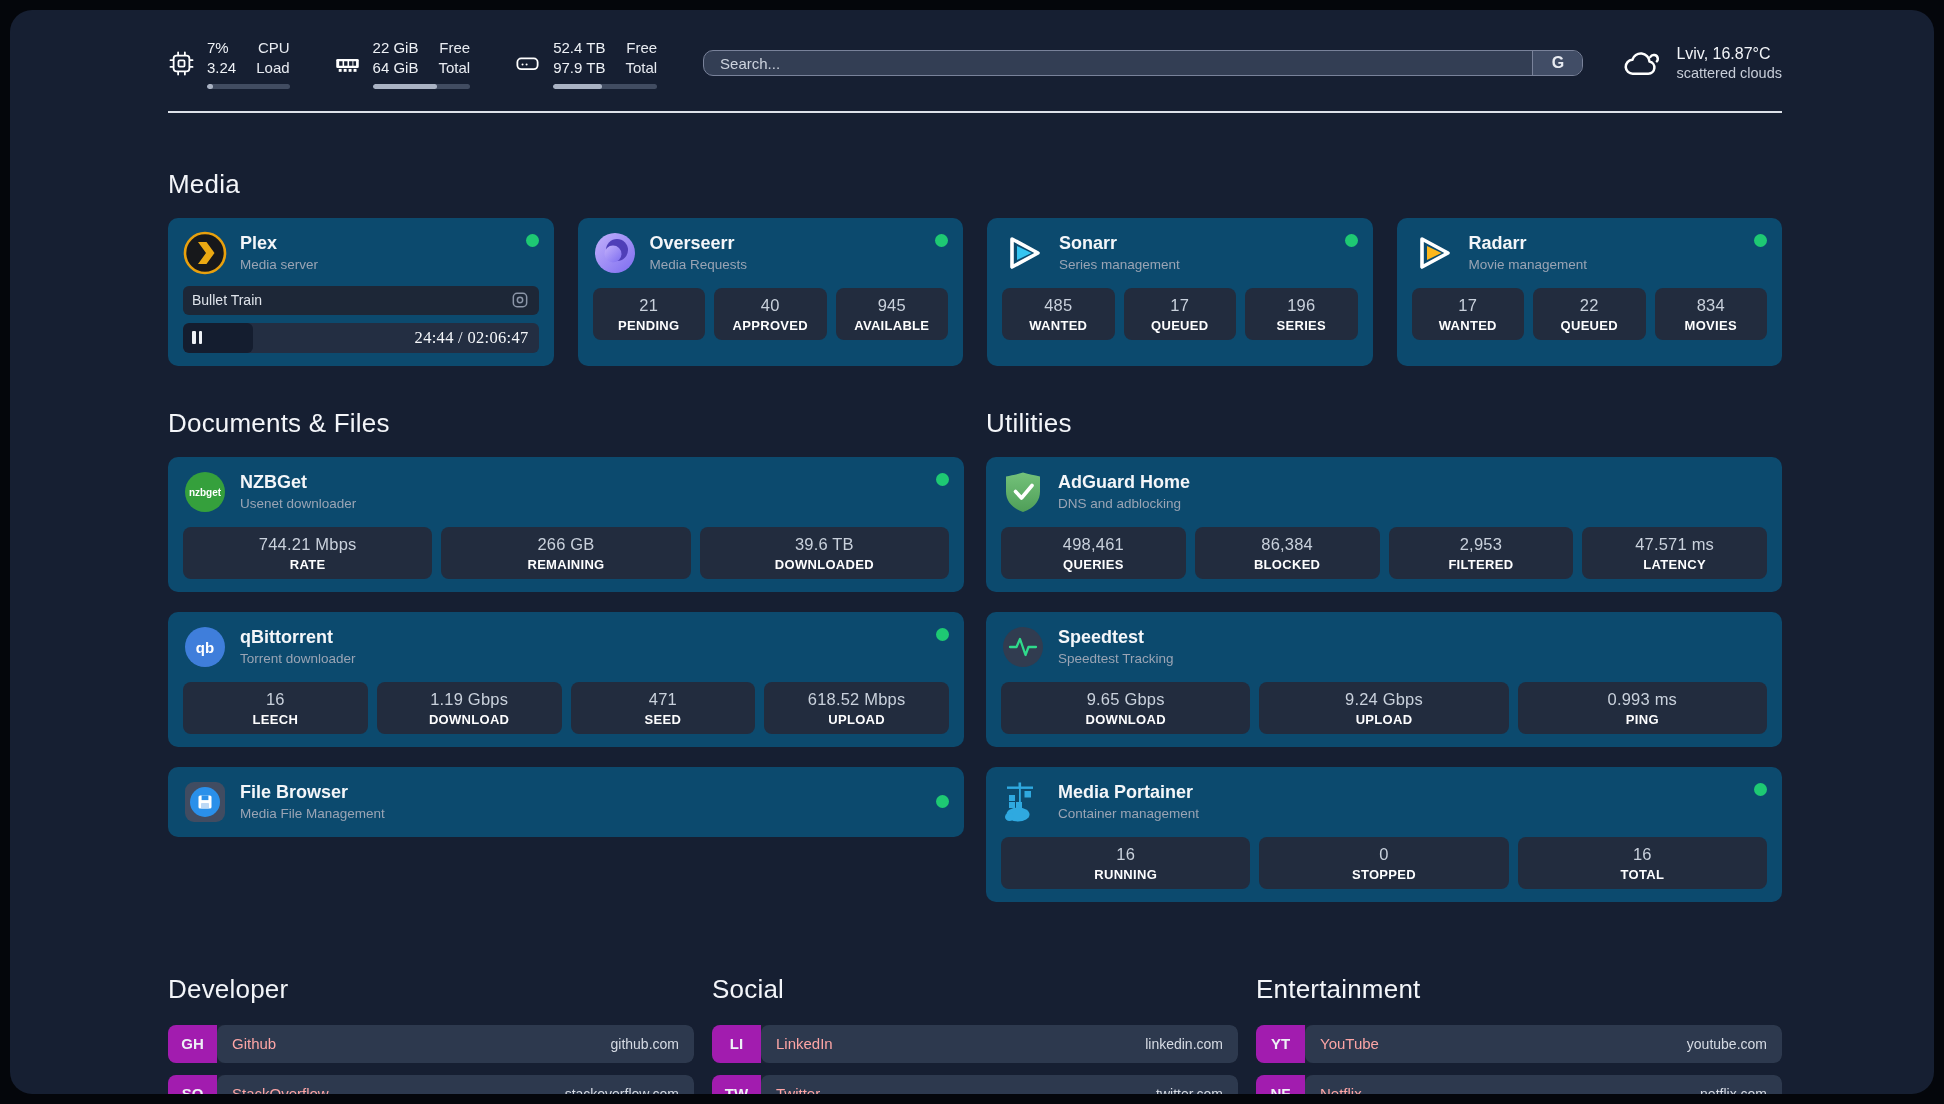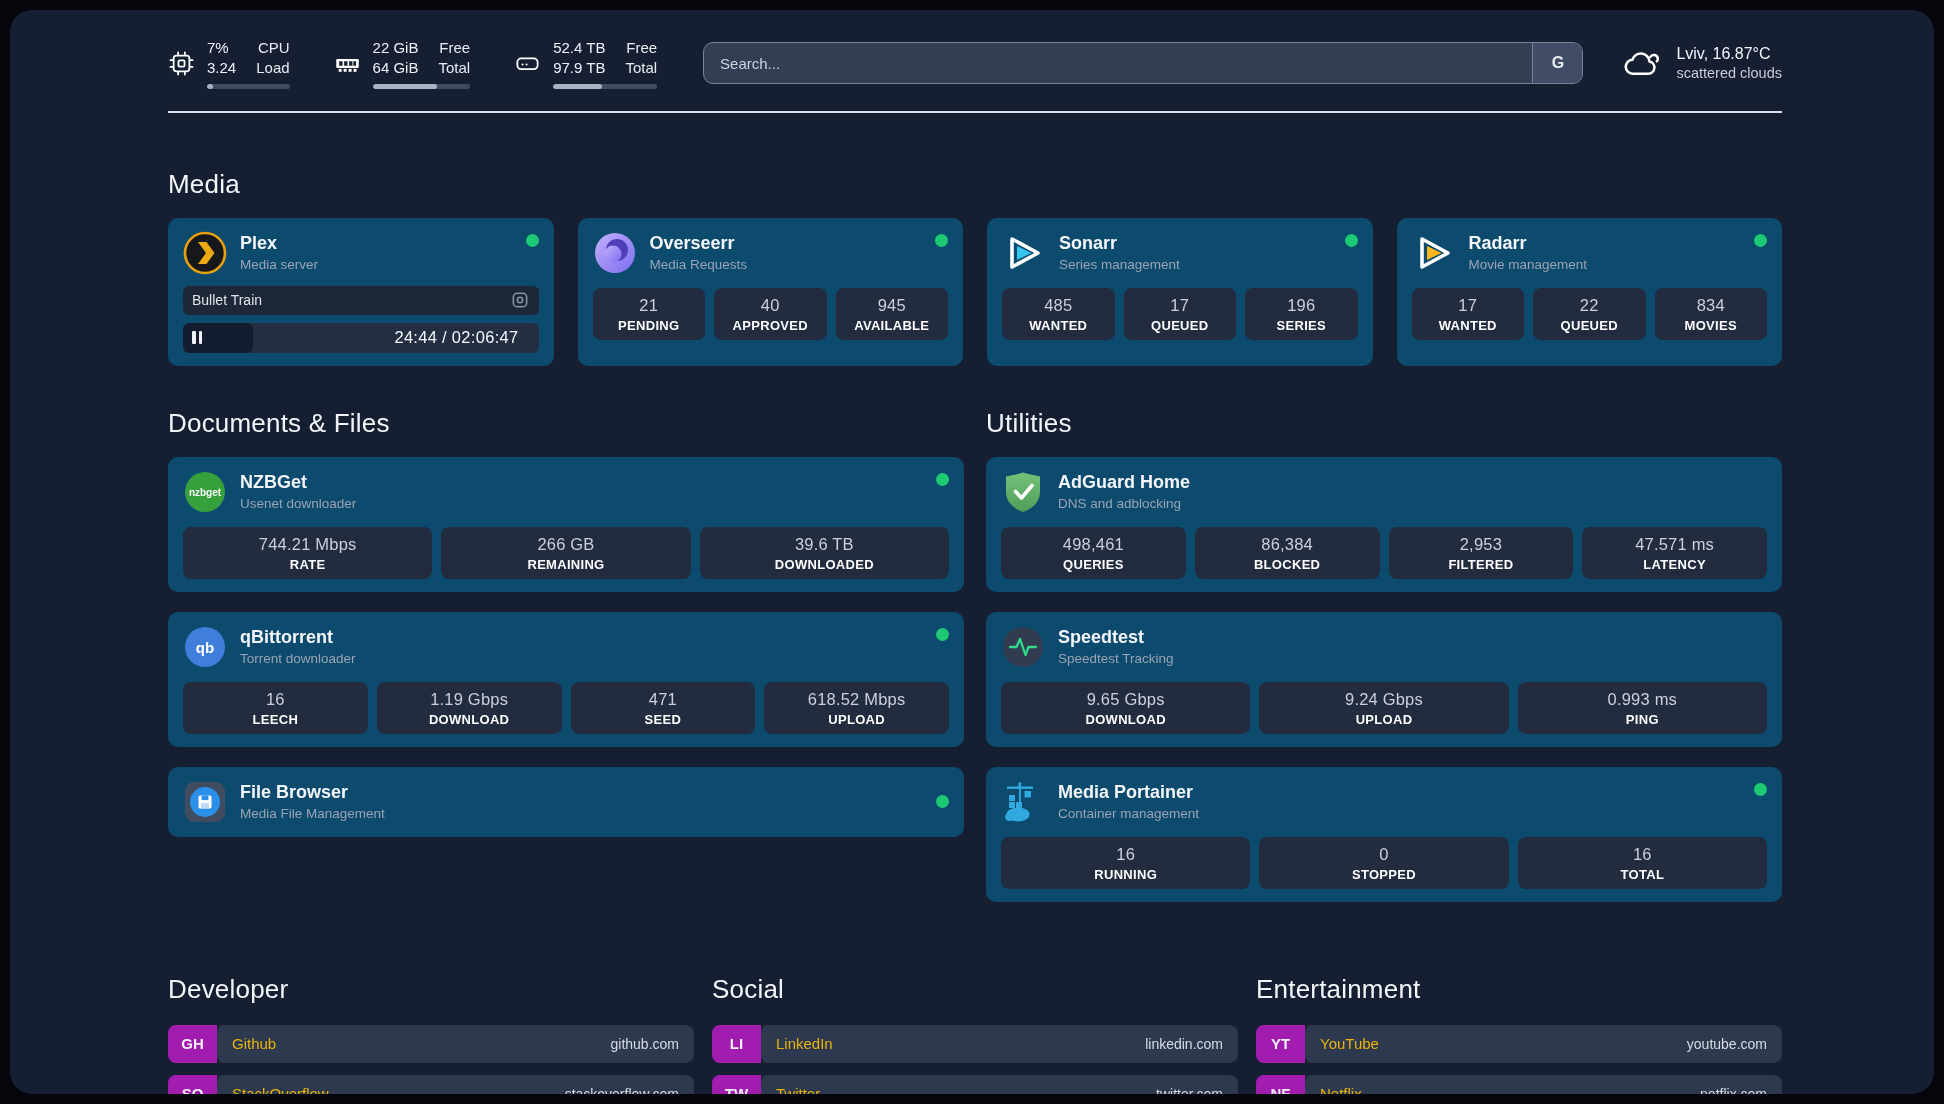--- a/index.html
+++ b/index.html
@@ -21,21 +21,21 @@
   .topbar { display:flex; align-items:center; }
   .sys-stats { display:flex; gap:44px; margin-right:46px; }
   .sys-stat { display:flex; align-items:center; gap:12px; }
   .sys-stat .hwicon { width:27px; height:27px; flex:none; }
   .sys-cols { display:flex; gap:20px; }
   .sys-col { display:flex; flex-direction:column; font-size:15px; line-height:1.35; color:#eef1f6; }
   .sys-col.labels { text-align:right; color:#e8ebf1; }
   .sys-text-wrap { display:flex; flex-direction:column; }
   .sys-bar { margin-top:5px; height:5px; border-radius:3px; background:#414c61; overflow:hidden; }
   .sys-bar .fill { height:100%; background:#a9b2c3; border-radius:3px; }
-  .search-wrap { flex:1; display:flex; align-items:stretch; height:42px;
+  .search-wrap { flex:1; display:flex; align-items:stretch; height:26px;
     border:1px solid #79829a; border-radius:10px; background:#333e54; overflow:hidden; }
   .search-wrap input {
     flex:1; background:transparent; border:none; outline:none;
     color:#e9ecf2; font-size:15px; padding:0 16px; font-family:"Liberation Sans", sans-serif;
   }
   .search-wrap input::placeholder { color:#cdd3de; }
   .g-btn {
     width:50px; border:none; border-left:1px solid #79829a; background:#414d66;
     color:#e9ecf2; font-size:16px; font-weight:600; cursor:pointer;
     font-family:"Liberation Sans", sans-serif;
@@ -81,40 +81,40 @@
   .progress-row {
     margin-top:8px; position:relative; background:#232e42; border-radius:6px; height:30px; overflow:hidden;
   }
   .progress-fill {
     position:absolute; left:0; top:0; bottom:0; background:#141d2f; border-radius:6px;
     display:flex; align-items:center; padding-left:9px;
   }
   .pause-icon { display:flex; gap:3px; }
   .pause-icon i { display:block; width:3.5px; height:13px; background:#eef1f6; border-radius:1px; }
   .progress-time {
-    position:absolute; right:20px; top:0; height:30px; display:flex; align-items:center;
-    font-size:16.5px; font-weight:500; color:#f5f7fa; letter-spacing:.3px;
+    position:absolute; right:10px; top:0; height:30px; display:flex; align-items:center;
+    font-size:16.5px; font-weight:500; color:#f5f7fa; letter-spacing:.3px;font-family:Liberation Serif, serif;
   }
 
   
   .links-area { display:grid; grid-template-columns:repeat(3,1fr); gap:18px; margin-top:52px; }
   .links-area .section-title { margin-bottom:20px; }
   .link-row {
     display:flex; height:38px; border-radius:8px; overflow:hidden;
     margin-bottom:12px; cursor:pointer; background:#1b2435;
   }
   .link-abbr {
     width:49px; flex:none; display:flex; align-items:center; justify-content:center;
     font-size:15px; font-weight:600; color:#eef1f6; background:#a21caf;
   }
   .link-body {
     flex:1; display:flex; align-items:center; justify-content:space-between;
     background:#2d394e; border-radius:8px; padding:0 15px;
   }
-  .link-name { font-size:15px; color:#eab308; }
+  .link-name { font-size:15px; color:#fca5a5; }
   .link-url { font-size:14px; color:#d6dbe4; }
 </style>
 </head>
 <body>
 
 <div class="app">
 
   <div class="topbar">
     <div class="sys-stats">
 

